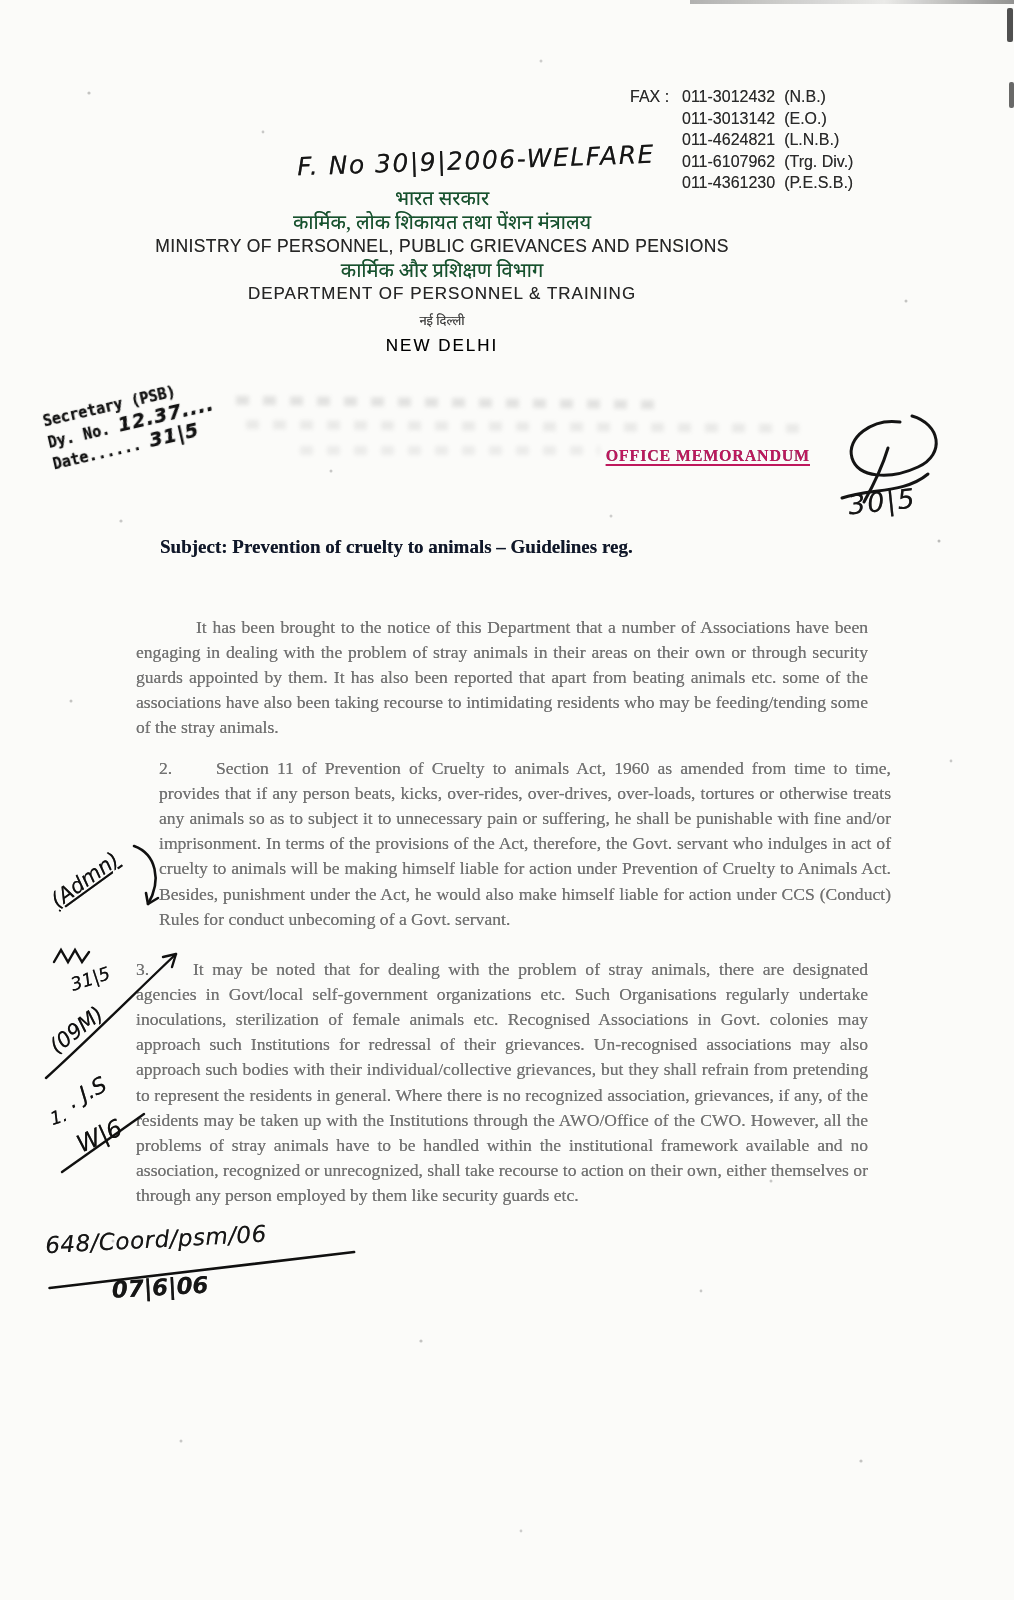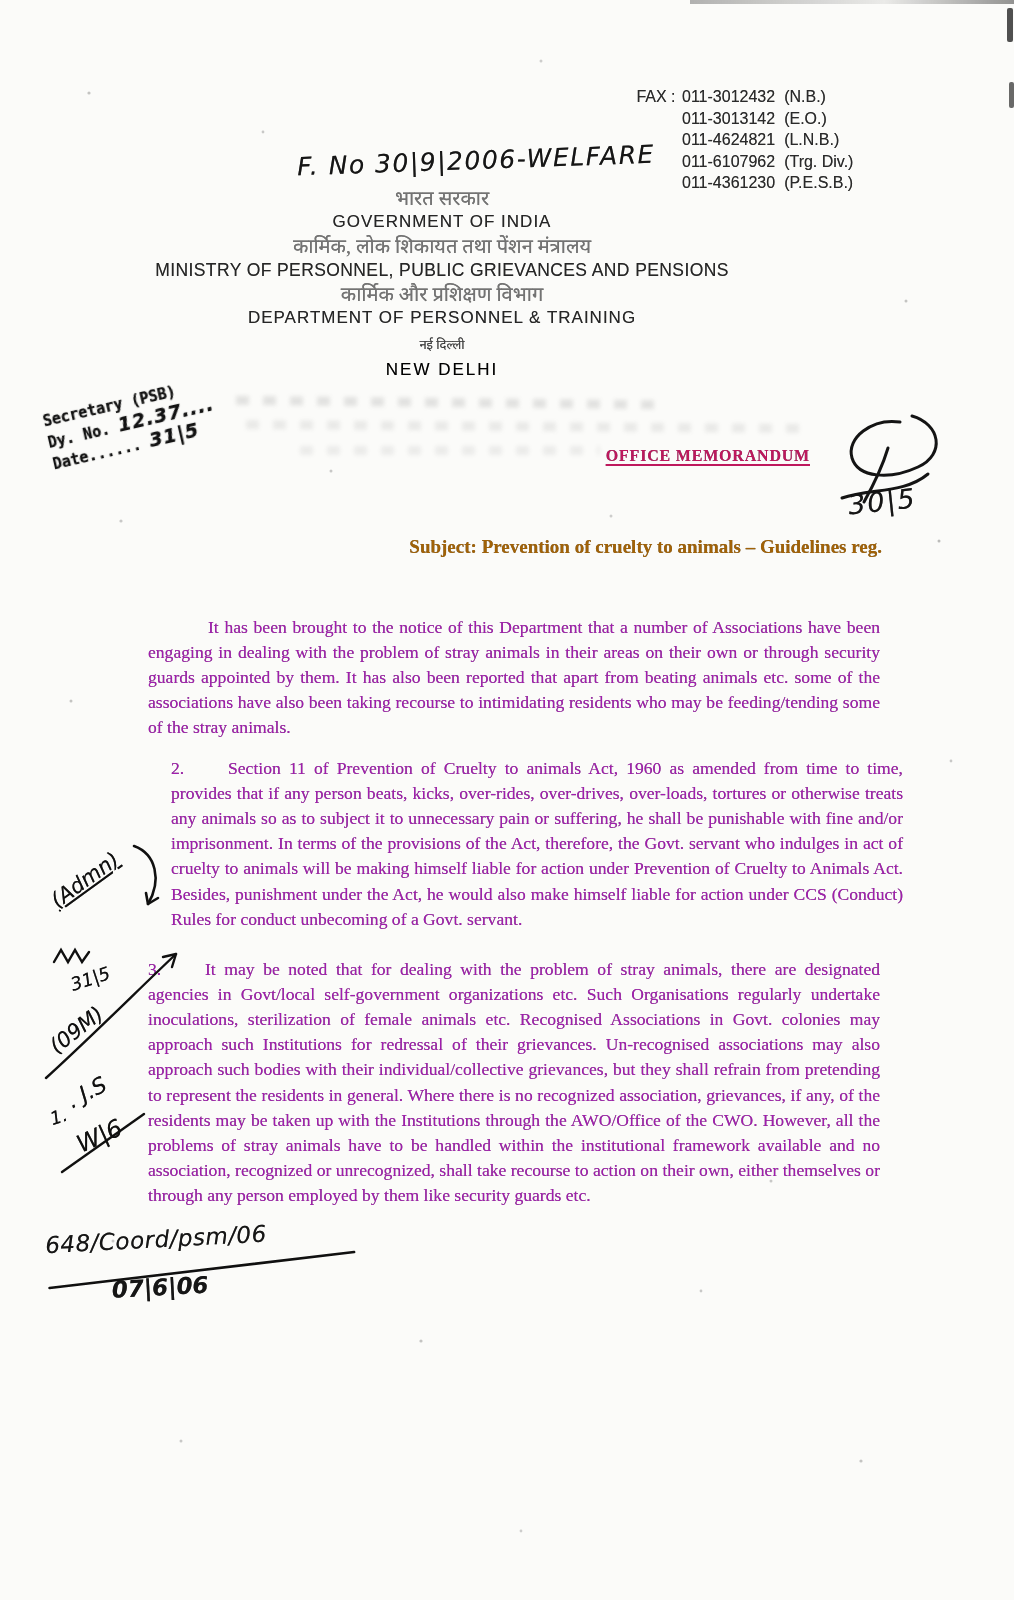--- a/index.html
+++ b/index.html
@@ -31,32 +31,32 @@
   .edge-dash-1{position:absolute;right:1px;top:8px;width:6px;height:34px;background:#262626;opacity:.8;border-radius:2px;filter:blur(.4px);}
   .edge-dash-2{position:absolute;right:0px;top:82px;width:5px;height:26px;background:#2c2c2c;opacity:.7;border-radius:2px;filter:blur(.5px);}
   .bleed{position:absolute;height:9px;filter:blur(2.2px);opacity:.5;
     background:repeating-linear-gradient(90deg, rgba(110,110,110,.35) 0 13px, transparent 13px 27px);}
   .bleed.b1{left:236px;top:398px;width:420px;transform:rotate(.6deg);}
   .bleed.b2{left:246px;top:422px;width:560px;opacity:.35;transform:rotate(.4deg);}
   .bleed.b3{left:300px;top:446px;width:300px;opacity:.3;}
   
   .fax{position:absolute;left:630px;top:86px;font-family:"Liberation Sans", sans-serif;
     font-size:16px;line-height:21.5px;color:#2a2a2a;text-shadow:0 0 .5px rgba(0,0,0,.5);}
-  .fax-row{display:flex;text-align:center;}
+  .fax-row{display:flex;}
   .fax-label{width:52px;display:inline-block;}
   .fax-num{margin-right:9px;}
   
   .hand{font-family:"DejaVu Sans", sans-serif;font-style:italic;color:#161616;
     text-shadow:0 0 .4px rgba(0,0,0,.6);}
   .fileno{position:absolute;left:297px;top:146px;font-size:25px;letter-spacing:1.5px;
     transform:rotate(-2deg);}
   
   .letterhead{position:absolute;left:130px;top:186px;width:624px;text-align:center;
     text-shadow:0 0 .5px rgba(0,0,0,.45);}
-  .lh-hi{font-size:20px;line-height:24px;color:#737373;}
+  .lh-hi{font-size:20px;line-height:24px;color:#14532d;}
   .lh-en{font-family:"Liberation Sans", sans-serif;font-size:17px;line-height:24px;
     letter-spacing:1px;color:#262626;}
   .lh-en.min{font-size:17.5px;letter-spacing:.4px;}
   .lh-city-hi{font-size:13px;line-height:26px;margin-top:2px;color:#404040;}
   .lh-city-en{font-family:"Liberation Sans", sans-serif;font-size:17px;line-height:24px;letter-spacing:2px;color:#000000;}
   
   .address{position:absolute;right:138px;top:327px;text-align:right;font-size:19.5px;line-height:23px;
     color:#1b1b1b;text-shadow:0 0 .4px rgba(0,0,0,.5);}
   
   .stamp{position:absolute;left:46px;top:392px;transform:rotate(-13deg);
@@ -65,25 +65,25 @@
   .stamp .stamp-hand{font-family:"DejaVu Sans", sans-serif;font-style:italic;font-size:19px;letter-spacing:1px;}
   
   .memo-title{position:absolute;left:150px;top:447px;width:660px;text-align:right;
     font-size:16px;font-weight:bold;letter-spacing:.8px;color:#be185d;}
   .memo-title span{text-decoration:underline;text-decoration-thickness:2px;text-underline-offset:3px;
     text-shadow:0 0 .5px rgba(10,10,30,.6);}
   
   .sig-svg{position:absolute;left:826px;top:408px;}
   .sig-date{position:absolute;left:848px;top:486px;font-size:27px;transform:rotate(-6deg);letter-spacing:2px;}
   
-  .subject{position:absolute;left:152px;top:536px;width:730px;text-align:right;
-    font-weight:bold;font-size:19px;color:#a16207;text-shadow:0 0 .5px rgba(0,0,0,.55);}
-  
-  .para{position:absolute;left:148px;width:732px;font-size:17.6px;line-height:25.2px;
-    text-align:justify;color:#a21caf;text-shadow:0 0 .45px rgba(0,0,0,.5);}
+  .subject{position:absolute;left:160px;top:536px;width:730px;text-align:left;
+    font-weight:bold;font-size:19px;color:#0f172a;text-shadow:0 0 .5px rgba(0,0,0,.55);}
+  
+  .para{position:absolute;left:136px;width:732px;font-size:17.6px;line-height:25.2px;
+    text-align:justify;color:#737373;text-shadow:0 0 .45px rgba(0,0,0,.5);}
   .para.p1{top:597px;text-indent:60px;}
   .para.p2{top:738px;margin-left:23px;}
   .para.p3{top:939px;}
   .pnum{display:inline-block;width:57px;text-indent:0;}
   
   .mnote{position:absolute;font-family:"DejaVu Sans", sans-serif;font-style:italic;color:#101010;
     text-shadow:0 0 .4px rgba(0,0,0,.65);}
   .mn-admn{left:46px;top:868px;font-size:21px;transform:rotate(-36deg);text-decoration:underline;}
   .mn-315{left:70px;top:968px;font-size:18px;transform:rotate(-18deg);}
   .mn-09m{left:46px;top:1018px;font-size:21px;transform:rotate(-38deg);}
@@ -134,21 +134,20 @@
       <span class="fax-label"></span>
       <span class="fax-num">011-4361230</span>
       <span>(P.E.S.B.)</span>
     </div>
   </div>
 
   <div class="hand fileno">F. No 30|9|2006-WELFARE</div>
 
   <div class="letterhead">
     <div class="lh-hi">भारत सरकार</div>
-    <div class="lh-en">GOVERNMENT OF INDIA</div>
     <div class="lh-hi">कार्मिक, लोक शिकायत तथा पेंशन मंत्रालय</div>
     <div class="lh-en min">MINISTRY OF PERSONNEL, PUBLIC GRIEVANCES AND PENSIONS</div>
     <div class="lh-hi">कार्मिक और प्रशिक्षण विभाग</div>
     <div class="lh-en">DEPARTMENT OF PERSONNEL &amp; TRAINING</div>
     <div class="lh-city-hi">नई दिल्ली</div>
     <div class="lh-city-en">NEW DELHI</div>
   </div>
 
 
   <div class="stamp">

